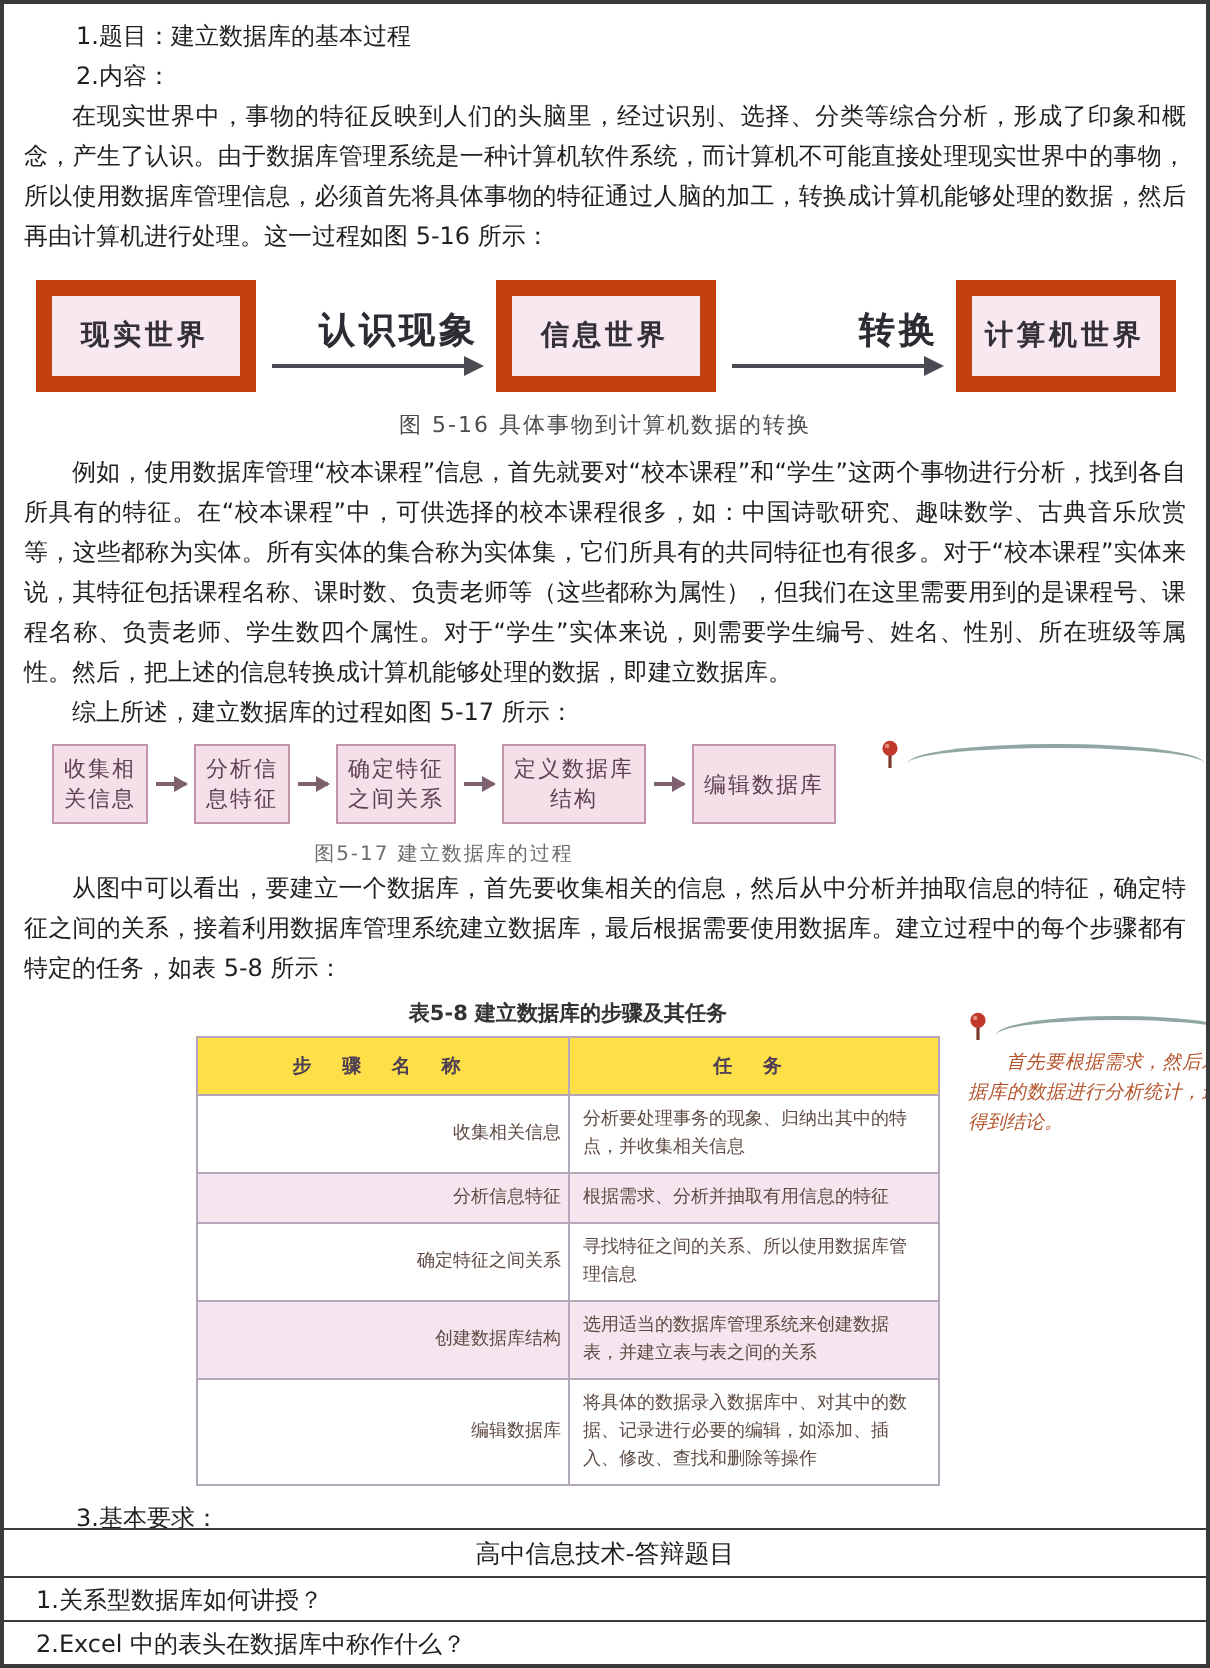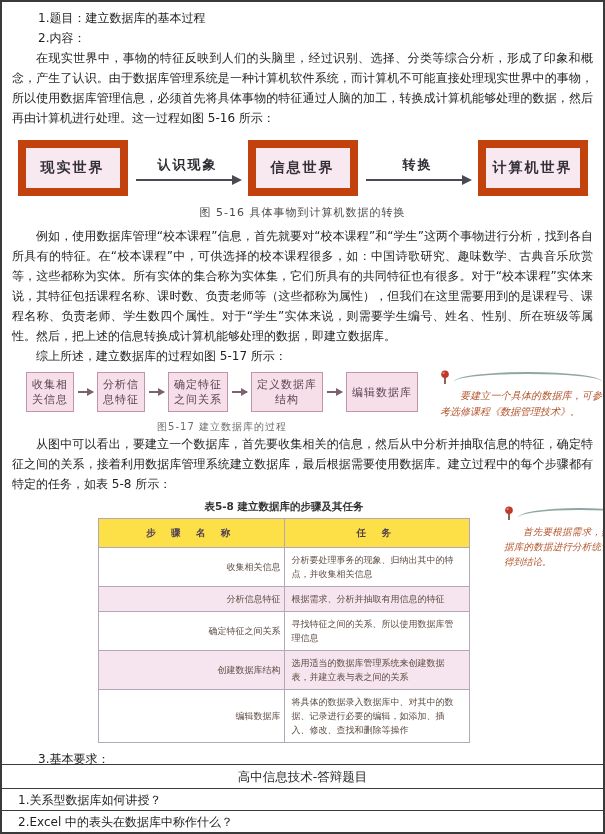--- a/index.html
+++ b/index.html
@@ -18,21 +18,21 @@
   
   .fig16{display:flex;align-items:center;justify-content:center;margin:12px 0 0;}
   .fbox16{
     background:#f8e9f0;border:8px solid #c2410c;width:94px;height:40px;
     display:flex;align-items:center;justify-content:center;
     font-family:"DejaVu Serif",serif;font-size:14px;font-weight:bold;
     color:#33303a;letter-spacing:2px;flex:none;
   }
   .arrow16{width:104px;margin:0 8px;flex:none;}
   .arrow16 .albl{
-    text-align:center;font-family:"DejaVu Serif",serif;font-size:13px;
+    text-align:right;font-family:"DejaVu Serif",serif;font-size:18px;
     font-weight:bold;color:#2e2b33;margin-bottom:5px;letter-spacing:2px;
   }
   .aline{position:relative;height:2px;background:#4a4a52;}
   .aline::after{
     content:"";position:absolute;right:-2px;top:-4px;
     border-left:10px solid #4a4a52;border-top:5px solid transparent;border-bottom:5px solid transparent;
   }
   .figcap{text-align:center;font-size:11px;color:#4c4c4c;margin:9px 0 6px;letter-spacing:1px;}
 
   
@@ -57,21 +57,21 @@
   .pin{flex:none;margin-right:4px;margin-top:-2px;}
   .note-curve{flex:1;height:10px;border-top:2px solid #8fa7a4;border-radius:100% 100% 0 0 / 160% 160% 0 0;}
   .note-text{
     margin:2px 0 0;font-family:"DejaVu Serif",serif;font-style:italic;
     font-size:10px;line-height:16px;color:#b4552d;text-indent:2em;text-align:justify;
   }
   .note2{width:136px;margin-left:14px;margin-top:10px;flex:none;}
   .note2 .note-text{font-size:9.5px;line-height:15px;}
 
   
-  .tblzone{display:flex;align-items:flex-start;margin-top:4px;gap:20px;}
+  .tblzone{display:flex;align-items:flex-start;margin-top:4px;}
   .tblcol{margin-left:86px;width:372px;flex:none;}
   .tblcap{text-align:center;font-size:10.5px;font-weight:bold;color:#333;margin:2px 0 4px;}
   table.t58{border-collapse:collapse;width:100%;font-size:9px;color:#5e4c44;table-layout:fixed;}
   table.t58 th,table.t58 td{border:1px solid #b3a8ba;vertical-align:middle;}
   table.t58 th{
     background:#fde047;height:26px;font-weight:bold;color:#4e3f55;
     letter-spacing:6px;font-size:9.5px;
   }
   table.t58 td{padding:5px 7px;line-height:14px;}
   table.t58 td.c1{width:88px;text-align:right;padding:5px 3px;}
@@ -145,21 +145,20 @@
         <div class="note-top">
           <span class="pin">
             <svg width="10" height="15" viewBox="0 0 10 15">
               <rect x="4.2" y="6" width="1.6" height="8" fill="#7a3b2a"></rect>
               <circle cx="5" cy="4.2" r="3.8" fill="#c0392b"></circle>
               <circle cx="3.6" cy="3" r="1.1" fill="#e8907e"></circle>
             </svg>
           </span>
           <span class="note-curve"></span>
         </div>
-        <p class="note-text">要建立一个具体的数据库，可参考选修课程《数据管理技术》。</p>
       </div>
     </div>
 
     <p class="body-p ind">从图中可以看出，要建立一个数据库，首先要收集相关的信息，然后从中分析并抽取信息的特征，确定特征之间的关系，接着利用数据库管理系统建立数据库，最后根据需要使用数据库。建立过程中的每个步骤都有特定的任务，如表 5-8 所示：</p>
 
     <div class="tblzone">
       <div class="tblcol">
         <div class="tblcap">表5-8  建立数据库的步骤及其任务</div>
         <table class="t58">
           <thead>

